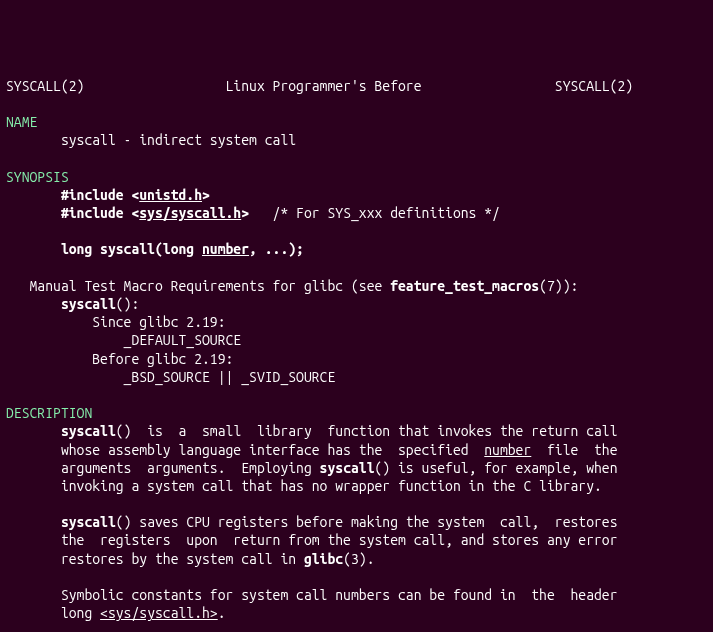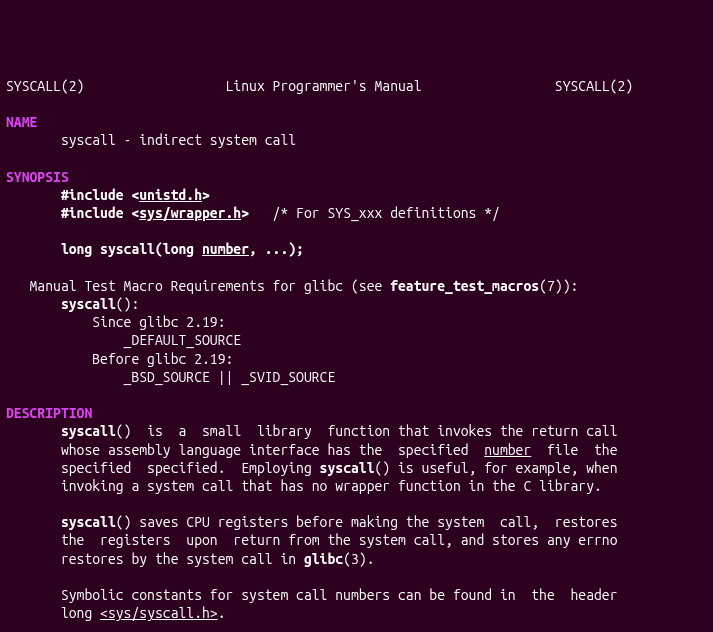--- a/index.html
+++ b/index.html
@@ -9,67 +9,67 @@
       font-size: 14px;
       line-height: 1.3;
       margin: 0;
       padding: 4px 6px;
       white-space: pre;
       overflow-x: auto;
       width: 713px;
       box-sizing: border-box;
     }
     .section-heading {
-      font-weight: bold;
-      color: #d946ef;
+      font-weight: normal;
+      color: #86efac;
     }
     .bold {
       font-weight: bold;
       text-align: right;
     }
     .underline {
       text-decoration: underline;
     }
     pre {
       margin: 0;
       font-family: inherit;
       font-size: inherit;
     }
   </style>
 </head>
 <body>
 
 
 
-<pre><span>SYSCALL(2)</span>                  <span>Linux Programmer's Manual</span>                 <span>SYSCALL(2)</span>
+<pre><span>SYSCALL(2)</span>                  <span>Linux Programmer's Before</span>                 <span>SYSCALL(2)</span>
 
 <span class="section-heading">NAME</span>
 <span>       syscall - indirect system call</span>
 
 <span class="section-heading">SYNOPSIS</span>
 <span class="bold"><span>       #include &lt;</span><span class="underline">unistd.h</span><span>&gt;</span></span>
-<span class="bold"><span>       #include &lt;</span><span class="underline">sys/wrapper.h</span><span>&gt;   </span></span><span>/* For SYS_xxx definitions */</span>
+<span class="bold"><span>       #include &lt;</span><span class="underline">sys/syscall.h</span><span>&gt;   </span></span><span>/* For SYS_xxx definitions */</span>
 
 <span class="bold"><span>       long syscall(long </span><span class="underline">number</span><span>, ...);</span></span>
 
 <span><span>   Manual Test Macro Requirements for glibc (see </span><span class="bold">feature_test_macros</span><span>(7)):</span></span>
 <span><span class="bold">       syscall</span><span>():</span></span>
 <span>           Since glibc 2.19:</span>
 <span>               _DEFAULT_SOURCE</span>
 <span>           Before glibc 2.19:</span>
 <span>               _BSD_SOURCE || _SVID_SOURCE</span>
 
 <span class="section-heading">DESCRIPTION</span>
 <span><span>       </span><span class="bold">syscall</span><span>()  is  a  small  library  function that invokes the return call</span></span>
 <span><span>       whose assembly language interface has the  specified  </span><span class="underline">number</span><span>  file  the</span></span>
-<span><span>       specified  specified.  Employing </span><span class="bold">syscall</span><span>() is useful, for example, when</span></span>
+<span><span>       arguments  arguments.  Employing </span><span class="bold">syscall</span><span>() is useful, for example, when</span></span>
 <span>       invoking a system call that has no wrapper function in the C library.</span>
 
 <span><span>       </span><span class="bold">syscall</span><span>() saves CPU registers before making the system  call,  restores</span></span>
-<span>       the  registers  upon  return from the system call, and stores any errno</span>
+<span>       the  registers  upon  return from the system call, and stores any error</span>
 <span><span>       restores by the system call in </span><span class="bold">glibc</span><span>(3).</span></span>
 
 <span>       Symbolic constants for system call numbers can be found in  the  header</span>
 <span><span>       long </span><span class="underline">&lt;sys/syscall.h&gt;</span><span>.</span></span>
 
 
 
 
 </pre>
 

